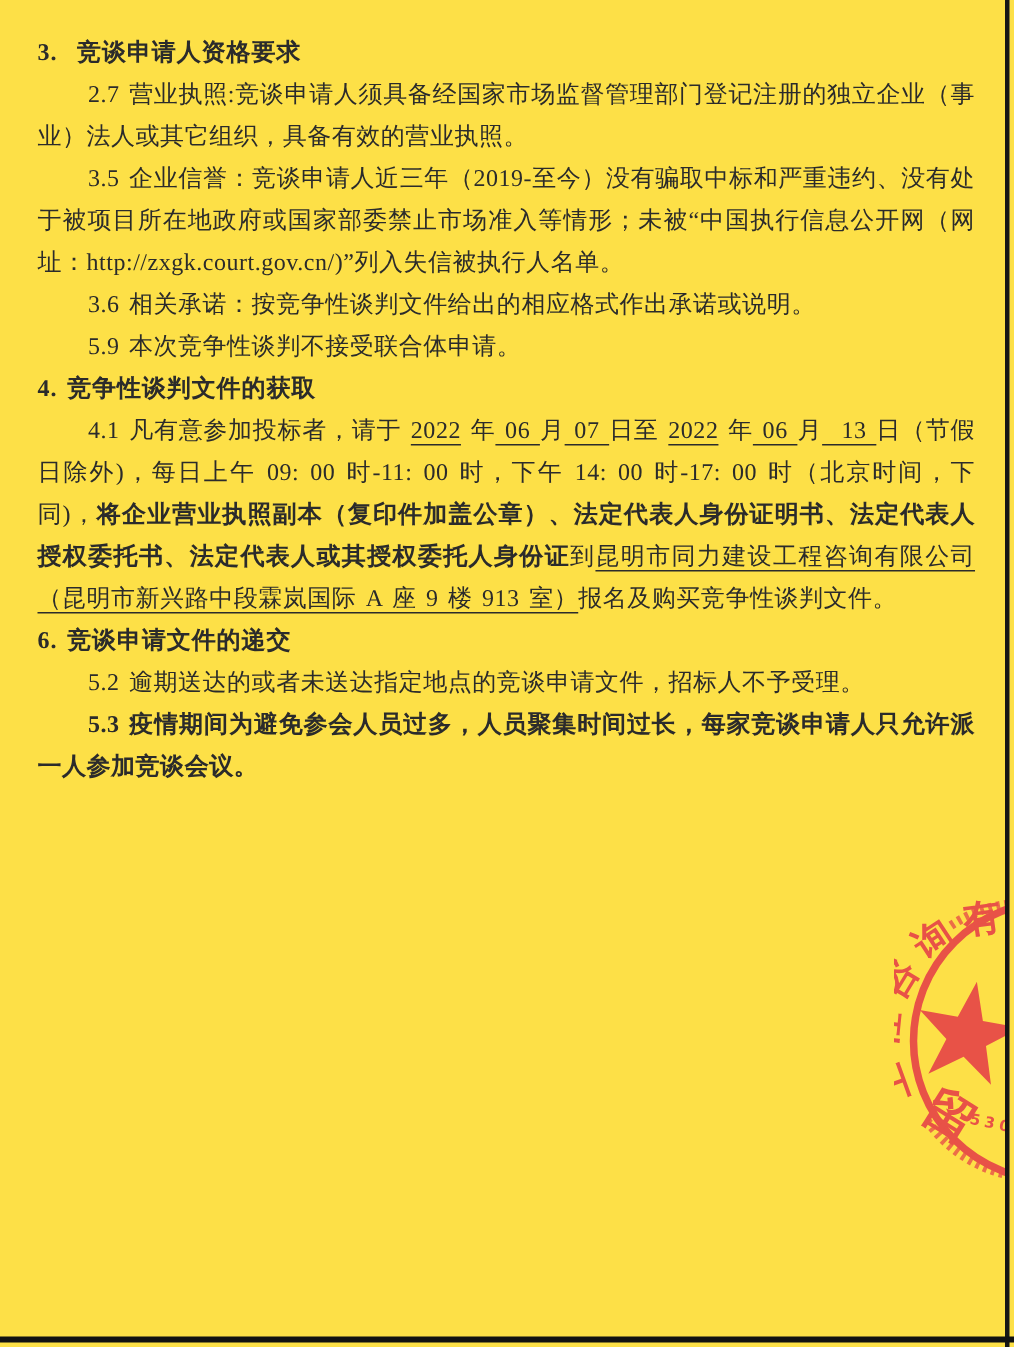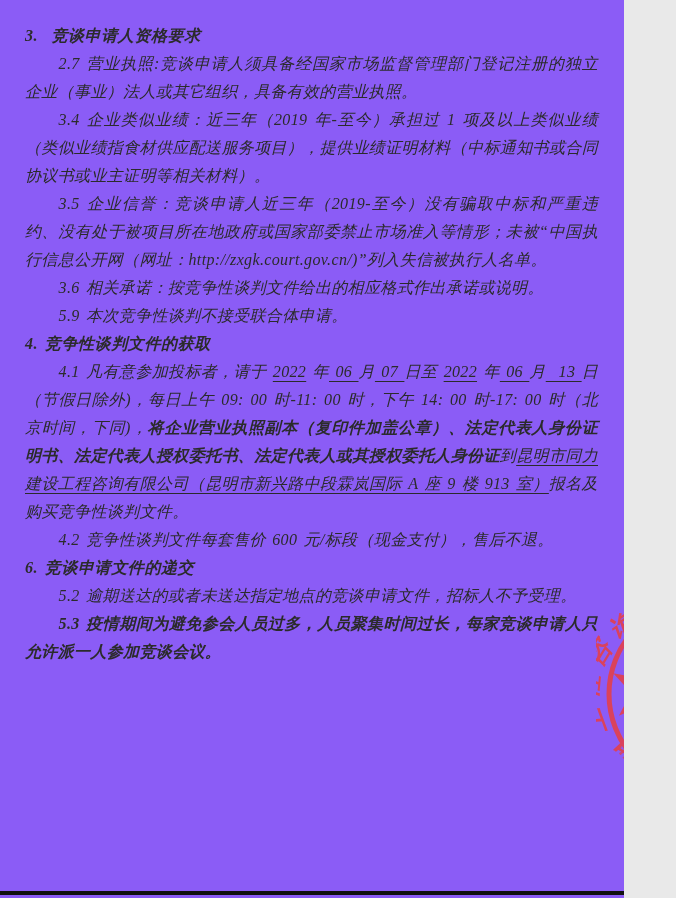--- a/index.html
+++ b/index.html
@@ -1,24 +1,23 @@
 <!DOCTYPE html>
 <html style="--stamp-red: #e63f47;"><head>
 <meta charset="utf-8">
 <style>
   html,body{margin:0;padding:0;background:#e9e9e9;}
   :root{--stamp-red:#e63f47;--ink:#2b2b2b;}
   .page{
     position:relative;
-    width:624px;height:898px;
-    background:#8b5cf6;
+    width:676px;height:898px;
+    background:#fde047;
     overflow:hidden;
     font-family:"Liberation Serif","DejaVu Serif",serif;
     color:var(--ink);
-    font-style:italic;
   }
   .content{
     position:absolute;
     left:25px;top:22px;right:26px;
     font-size:16px;
     line-height:28px;
     letter-spacing:0.35px;
     word-spacing:2px;
     text-align:justify;
   }
@@ -50,27 +49,25 @@
   .stamp .ring{stroke:var(--stamp-red);fill:none;}
 </style>
 </head>
 <body>
 
 <div class="page">
 
   <div class="content">
       <div class="heading"><span>3.  竞谈申请人资格要求</span></div>
       <div class="para"><span>2.7 营业执照:竞谈申请人须具备经国家市场监督管理部门登记注册的独立企业（事业）法人或其它组织，具备有效的营业执照。</span></div>
-      <div class="para"><span>3.4 企业类似业绩：近三年（2019 年-至今）承担过 1 项及以上类似业绩（类似业绩指食材供应配送服务项目），提供业绩证明材料（中标通知书或合同协议书或业主证明等相关材料）。</span></div>
       <div class="para"><span>3.5 企业信誉：竞谈申请人近三年（2019-至今）没有骗取中标和严重违约、没有处于被项目所在地政府或国家部委禁止市场准入等情形；未被“中国执行信息公开网（网址：http://zxgk.court.gov.cn/)”列入失信被执行人名单。</span></div>
       <div class="para"><span>3.6 相关承诺：按竞争性谈判文件给出的相应格式作出承诺或说明。</span></div>
       <div class="para"><span>5.9 本次竞争性谈判不接受联合体申请。</span></div>
       <div class="heading"><span>4. 竞争性谈判文件的获取</span></div>
       <div class="para"><span>4.1 凡有意参加投标者，请于 </span><span class="underline">2022</span><span> 年</span><span class="underline"> 06 </span><span>月</span><span class="underline"> 07 </span><span>日至 </span><span class="underline">2022</span><span> 年</span><span class="underline"> 06 </span><span>月</span><span class="underline">  13 </span><span>日（节假日除外)，每日上午 09: 00 时-11: 00 时，下午 14: 00 时-17: 00 时（北京时间，下同)，</span><span class="bold">将企业营业执照副本（复印件加盖公章）、法定代表人身份证明书、法定代表人授权委托书、法定代表人或其授权委托人身份证</span><span>到</span><span class="underline">昆明市同力建设工程咨询有限公司（昆明市新兴路中段霖岚国际 A 座 9 楼 913 室）</span><span>报名及购买竞争性谈判文件。</span></div>
-      <div class="para"><span>4.2 竞争性谈判文件每套售价 600 元/标段（现金支付），售后不退。</span></div>
       <div class="heading"><span>6. 竞谈申请文件的递交</span></div>
       <div class="para"><span>5.2 逾期送达的或者未送达指定地点的竞谈申请文件，招标人不予受理。</span></div>
       <div class="para bold"><span>5.3 疫情期间为避免参会人员过多，人员聚集时间过长，每家竞谈申请人只允许派一人参加竞谈会议。</span></div>
     </div>
 
   <svg class="stamp" width="76" height="225" viewBox="0 0 76 225">
     <defs>
       <path id="arc-ring-text" d="M 16 152 A 72 72 0 0 1 96 40"></path>
       <path id="arc-rim-top" d="M 36 32 A 94 94 0 0 1 100 16"></path>
       <path id="arc-rim-bottom" d="M 18 162 A 94 94 0 0 0 86 206"></path>

